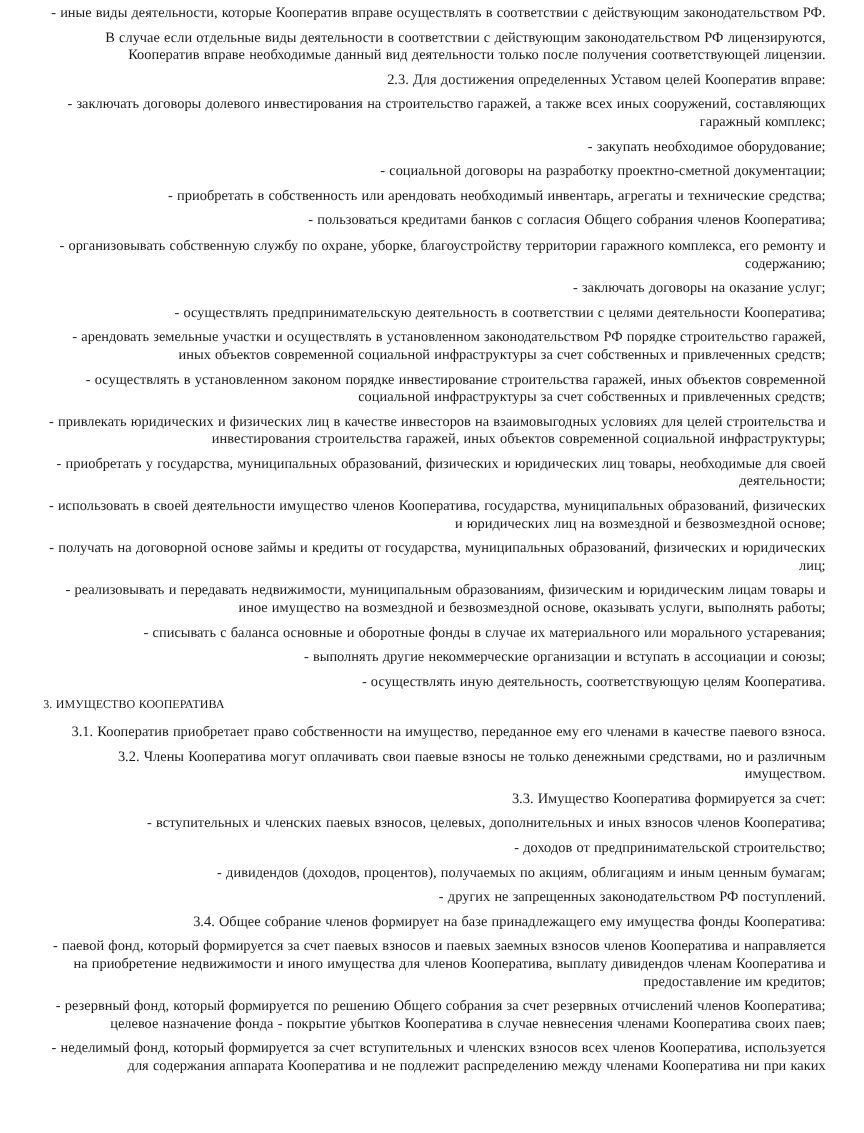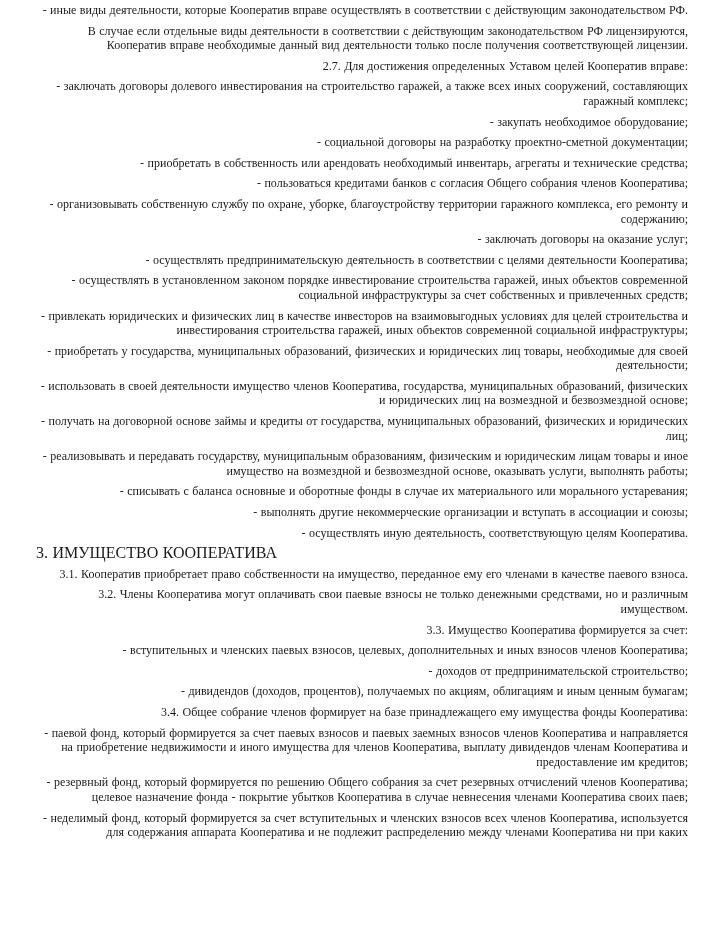--- a/index.html
+++ b/index.html
@@ -23,54 +23,56 @@
   }
   .para {
     margin: 0 0 6px 0;
     font-size: 12px;
     line-height: 14.6px;
     text-align: right;
     word-spacing: 0.5px;
   }
   .heading {
     margin: 2px 0 6px 0;
-    font-size: 16px;
+    font-size: 10px;
     line-height: 14.6px;
     font-weight: normal;
     word-spacing: 0.5px;
   }
 </style>
 </head>
 <body>
 
 <div class="page" style="background: rgb(255, 255, 255); color: rgb(26, 26, 26);">
     <p class="para">- иные виды деятельности, которые Кооператив вправе осуществлять в соответствии с действующим законодательством РФ.</p>
     <p class="para">В случае если отдельные виды деятельности в соответствии с действующим законодательством РФ лицензируются, Кооператив вправе необходимые данный вид деятельности только после получения соответствующей лицензии.</p>
-    <p class="para">2.7. Для достижения определенных Уставом целей Кооператив вправе:</p>
+    <p class="para">2.3. Для достижения определенных Уставом целей Кооператив вправе:</p>
     <p class="para">- заключать договоры долевого инвестирования на строительство гаражей, а также всех иных сооружений, составляющих гаражный комплекс;</p>
     <p class="para">- закупать необходимое оборудование;</p>
     <p class="para">- социальной договоры на разработку проектно-сметной документации;</p>
     <p class="para">- приобретать в собственность или арендовать необходимый инвентарь, агрегаты и технические средства;</p>
     <p class="para">- пользоваться кредитами банков с согласия Общего собрания членов Кооператива;</p>
     <p class="para">- организовывать собственную службу по охране, уборке, благоустройству территории гаражного комплекса, его ремонту и содержанию;</p>
     <p class="para">- заключать договоры на оказание услуг;</p>
     <p class="para">- осуществлять предпринимательскую деятельность в соответствии с целями деятельности Кооператива;</p>
+    <p class="para">- арендовать земельные участки и осуществлять в установленном законодательством РФ порядке строительство гаражей, иных объектов современной социальной инфраструктуры за счет собственных и привлеченных средств;</p>
     <p class="para">- осуществлять в установленном законом порядке инвестирование строительства гаражей, иных объектов современной социальной инфраструктуры за счет собственных и привлеченных средств;</p>
     <p class="para">- привлекать юридических и физических лиц в качестве инвесторов на взаимовыгодных условиях для целей строительства и инвестирования строительства гаражей, иных объектов современной социальной инфраструктуры;</p>
     <p class="para">- приобретать у государства, муниципальных образований, физических и юридических лиц товары, необходимые для своей деятельности;</p>
     <p class="para">- использовать в своей деятельности имущество членов Кооператива, государства, муниципальных образований, физических и юридических лиц на возмездной и безвозмездной основе;</p>
     <p class="para">- получать на договорной основе займы и кредиты от государства, муниципальных образований, физических и юридических лиц;</p>
-    <p class="para">- реализовывать и передавать государству, муниципальным образованиям, физическим и юридическим лицам товары и иное имущество на возмездной и безвозмездной основе, оказывать услуги, выполнять работы;</p>
+    <p class="para">- реализовывать и передавать недвижимости, муниципальным образованиям, физическим и юридическим лицам товары и иное имущество на возмездной и безвозмездной основе, оказывать услуги, выполнять работы;</p>
     <p class="para">- списывать с баланса основные и оборотные фонды в случае их материального или морального устаревания;</p>
     <p class="para">- выполнять другие некоммерческие организации и вступать в ассоциации и союзы;</p>
     <p class="para">- осуществлять иную деятельность, соответствующую целям Кооператива.</p>
     <p class="heading">3. ИМУЩЕСТВО КООПЕРАТИВА</p>
     <p class="para">3.1. Кооператив приобретает право собственности на имущество, переданное ему его членами в качестве паевого взноса.</p>
     <p class="para">3.2. Члены Кооператива могут оплачивать свои паевые взносы не только денежными средствами, но и различным имуществом.</p>
     <p class="para">3.3. Имущество Кооператива формируется за счет:</p>
     <p class="para">- вступительных и членских паевых взносов, целевых, дополнительных и иных взносов членов Кооператива;</p>
     <p class="para">- доходов от предпринимательской строительство;</p>
     <p class="para">- дивидендов (доходов, процентов), получаемых по акциям, облигациям и иным ценным бумагам;</p>
+    <p class="para">- других не запрещенных законодательством РФ поступлений.</p>
     <p class="para">3.4. Общее собрание членов формирует на базе принадлежащего ему имущества фонды Кооператива:</p>
     <p class="para">- паевой фонд, который формируется за счет паевых взносов и паевых заемных взносов членов Кооператива и направляется на приобретение недвижимости и иного имущества для членов Кооператива, выплату дивидендов членам Кооператива и предоставление им кредитов;</p>
     <p class="para">- резервный фонд, который формируется по решению Общего собрания за счет резервных отчислений членов Кооператива; целевое назначение фонда - покрытие убытков Кооператива в случае невнесения членами Кооператива своих паев;</p>
     <p class="para">- неделимый фонд, который формируется за счет вступительных и членских взносов всех членов Кооператива, используется для содержания аппарата Кооператива и не подлежит распределению между членами Кооператива ни при каких</p>
   </div>
 
 </body></html>

